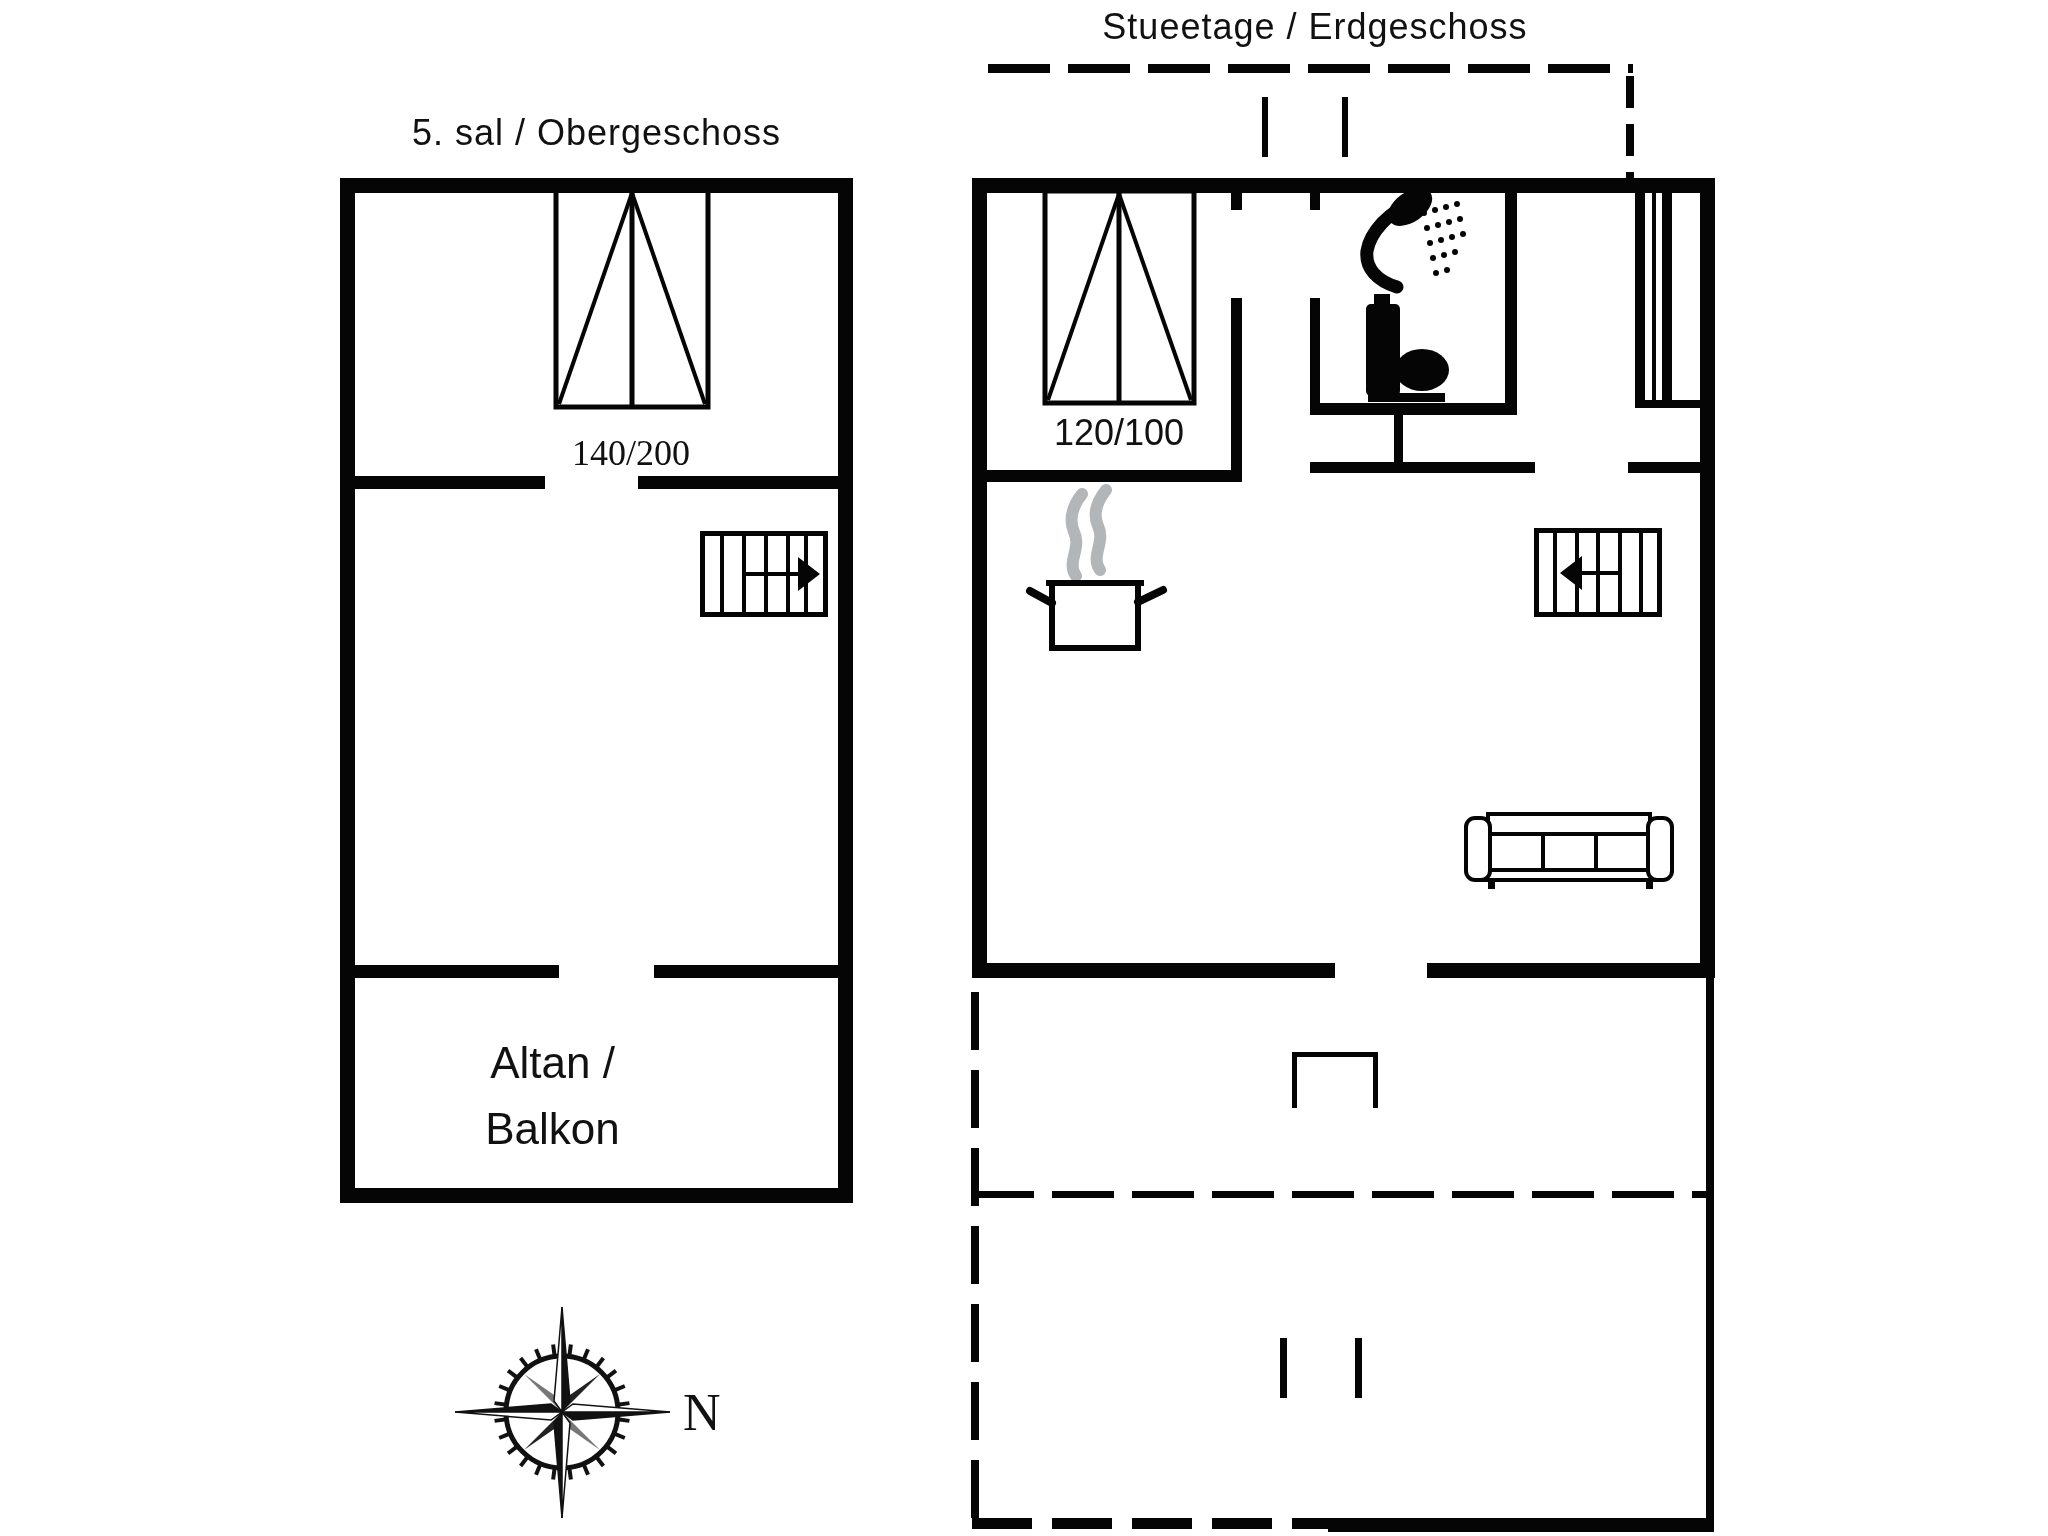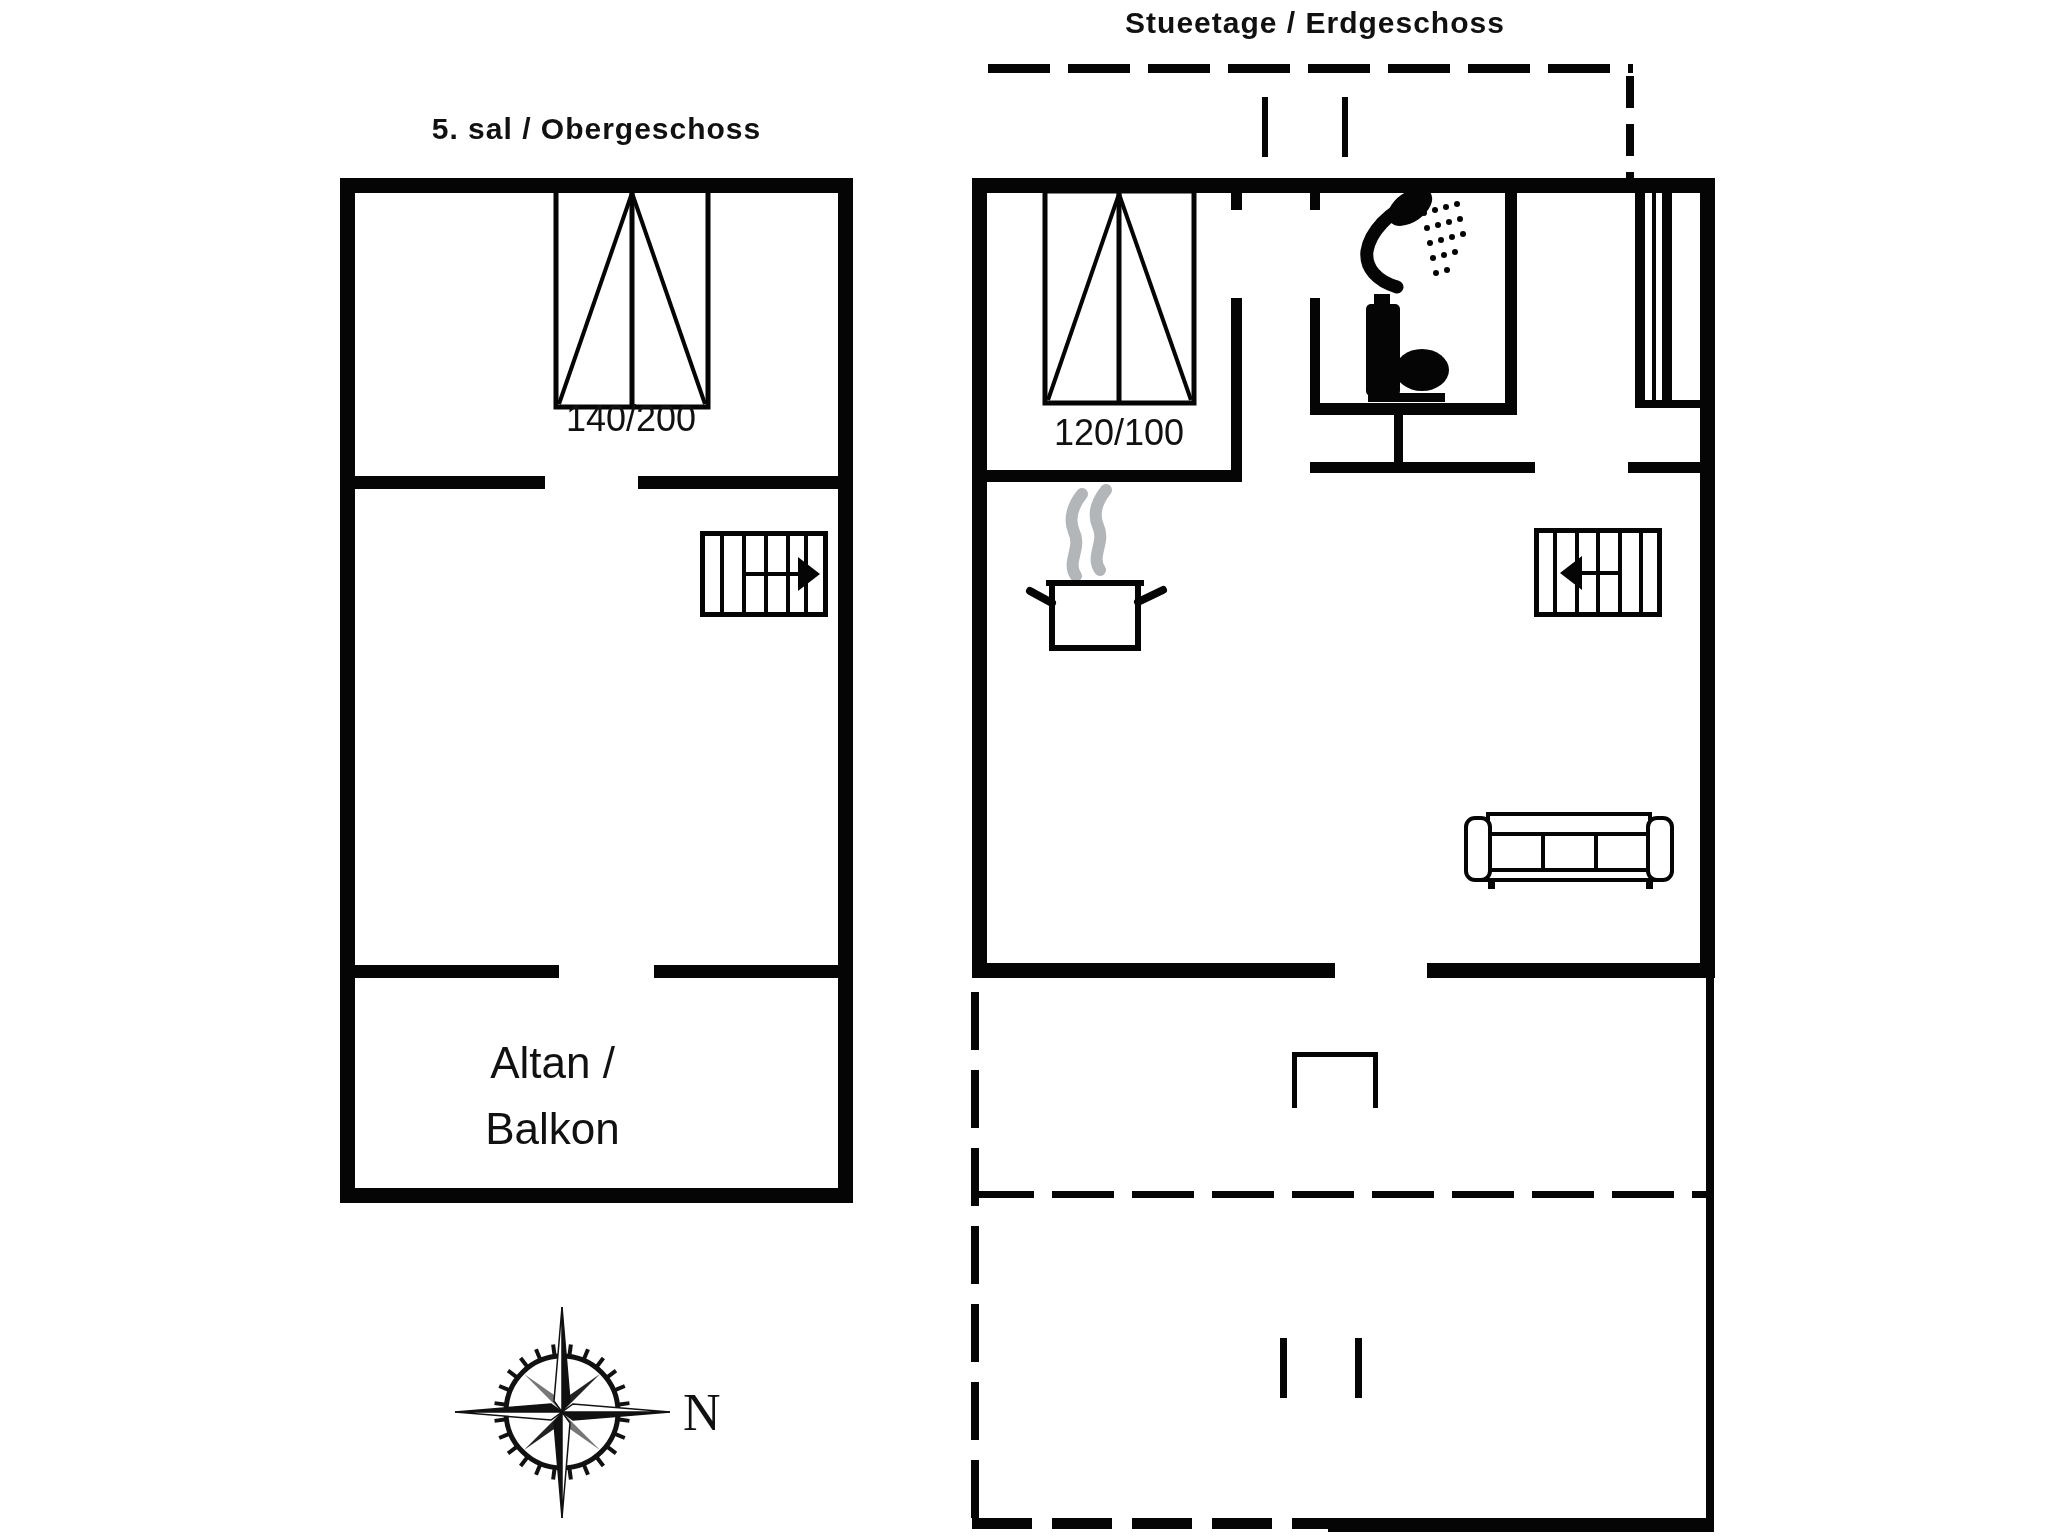--- a/index.html
+++ b/index.html
@@ -3,21 +3,21 @@
 <meta charset="utf-8">
 <style>
   html,body{margin:0;padding:0;background:#ffffff;}
   #stage{
     position:relative;width:2048px;height:1536px;background:#ffffff;overflow:hidden;
     font-family:"Liberation Sans", sans-serif;color:#000;
   }
   .w{position:absolute;background:#050505;}
   .thin{position:absolute;background:#050505;}
   .label{position:absolute;text-align:center;color:#111;}
-  .title{font-size:30px;letter-spacing:1px;font-weight:bold;}
+  .title{font-size:36px;letter-spacing:1px;}
   .bedlabel{font-size:36px;}
   .balklabel{font-size:44px;line-height:66px;}
   .dashH{position:absolute;}
   .dashV{position:absolute;}
   svg{position:absolute;overflow:visible;}
 </style>
 </head>
 <body>
 
 <div id="stage">
@@ -34,21 +34,21 @@
 
   <div class="w" style="left:347px;top:965px;width:212px;height:13px;"></div>
   <div class="w" style="left:654px;top:965px;width:191px;height:13px;"></div>
 
   <svg style="left:553px;top:187px;" width="158" height="224" viewBox="0 0 158 224">
     <rect x="3" y="3" width="152" height="217" fill="none" stroke="#050505" stroke-width="5"></rect>
     <line x1="79" y1="3" x2="79" y2="220" stroke="#050505" stroke-width="5"></line>
     <line x1="79" y1="6" x2="6" y2="217" stroke="#050505" stroke-width="4"></line>
     <line x1="79" y1="6" x2="152" y2="217" stroke="#050505" stroke-width="4"></line>
   </svg>
-  <div class="label bedlabel" style="left:546px;top:398px;width:170px;">140/200</div>
+  <div class="label bedlabel" style="left:546px;top:432px;width:170px;font-family:Liberation Serif, serif;">140/200</div>
 
   <svg style="left:700px;top:531px;" width="128" height="86" viewBox="0 0 128 86">
     <rect x="2.5" y="2.5" width="123" height="81" fill="none" stroke="#050505" stroke-width="5"></rect>
     <line x1="22" y1="3" x2="22" y2="83" stroke="#050505" stroke-width="4"></line>
     <line x1="44" y1="3" x2="44" y2="83" stroke="#050505" stroke-width="4"></line>
     <line x1="66" y1="3" x2="66" y2="83" stroke="#050505" stroke-width="4"></line>
     <line x1="88" y1="3" x2="88" y2="83" stroke="#050505" stroke-width="4"></line>
     <line x1="106" y1="3" x2="106" y2="83" stroke="#050505" stroke-width="4"></line>
     <line x1="44" y1="43" x2="100" y2="43" stroke="#050505" stroke-width="4"></line>
     <polygon points="98,26 120,43 98,60" fill="#050505"></polygon>

